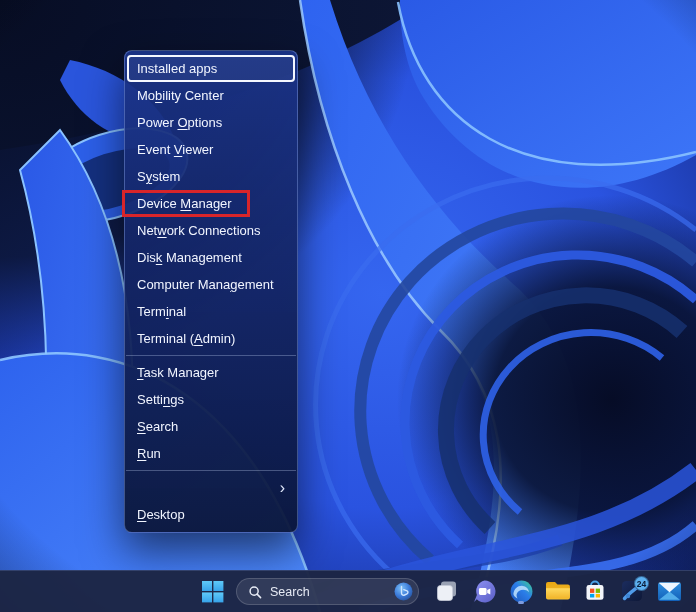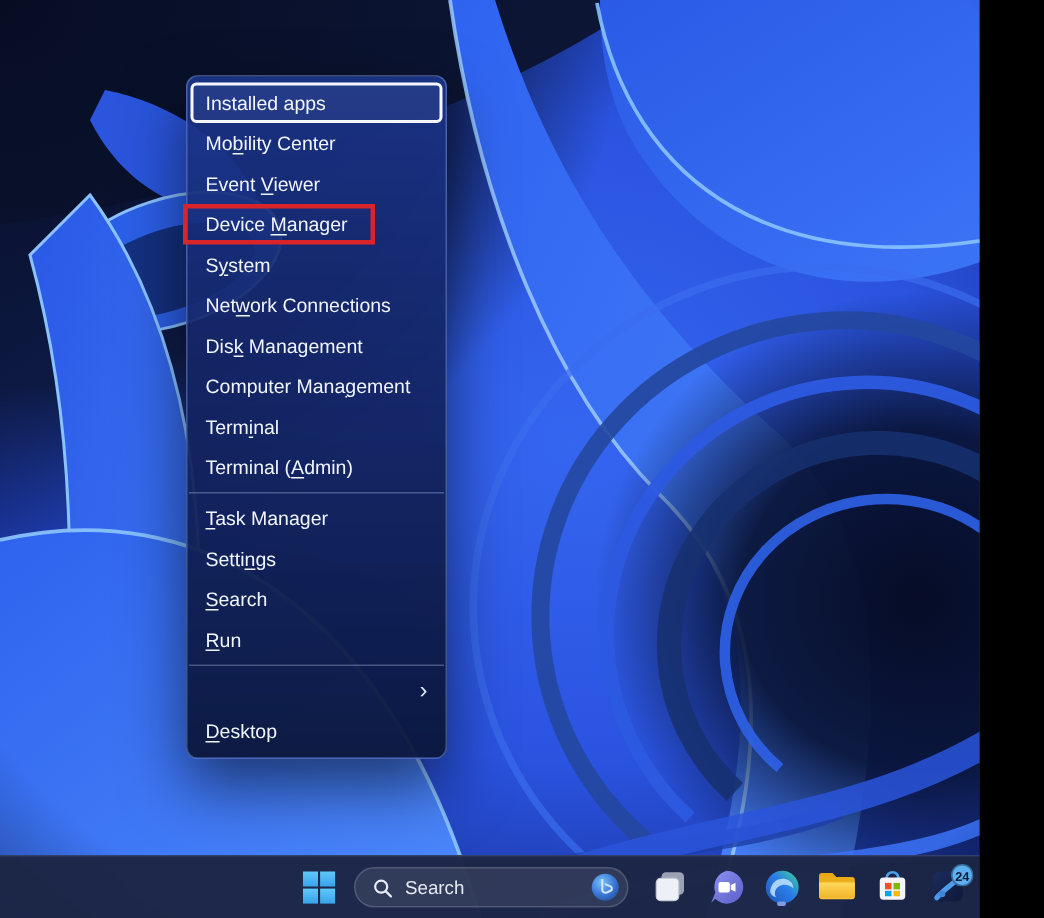--- a/index.html
+++ b/index.html
@@ -1,19 +1,18 @@
 <!DOCTYPE html>
 <html><head>
 <meta charset="utf-8">
 <style>
   html,body { margin:0; padding:0; background:#000; }
   .screen {
-    position:relative; width:636px; height:612px; overflow:hidden;
+    position:relative; width:696px; height:612px; overflow:hidden;
     font-family:"Liberation Sans", sans-serif;
-    padding-left:17px;
     -webkit-font-smoothing:antialiased;
   }
   .wallpaper { position:absolute; inset:0; z-index:0; }
 
   
   .winx-menu {
     position:absolute; left:124px; top:50px; width:174px; z-index:5;
     padding:4px 0;
     background:linear-gradient(180deg, rgba(27,52,138,.93) 0%, rgba(19,36,98,.93) 45%, rgba(10,21,56,.94) 100%);
     border:1px solid rgba(160,190,255,.35);
@@ -144,23 +143,24 @@
 
     <path d="M0,360 C130,330 260,400 320,612 L0,612 Z" fill="url(#gP4)"></path>
     <path d="M0,360 C130,330 260,400 320,612" stroke="#8ec6ff" stroke-width="2.5" fill="none" opacity=".9"></path>
 
     <rect x="0" y="0" width="696" height="612" fill="url(#gVig)"></rect>
   </svg>
 
   <div class="winx-menu" id="winx-menu">
       <div class="menu-item focused"><span>Installed apps</span></div>
       <div class="menu-item"><span>Mo<span class="ul">b</span>ility Center</span></div>
+      <div class="menu-item"><span>Power <span class="ul">O</span>ptions</span></div>
       <div class="menu-item"><span>Event <span class="ul">V</span>iewer</span></div>
+      <div class="menu-item"><span>S<span class="ul">y</span>stem</span></div>
       <div class="menu-item"><span>Device <span class="ul">M</span>anager</span><div class="annotation-box" style="border-color: rgb(217, 37, 42);"></div></div>
-      <div class="menu-item"><span>S<span class="ul">y</span>stem</span></div>
       <div class="menu-item"><span>Net<span class="ul">w</span>ork Connections</span></div>
       <div class="menu-item"><span>Dis<span class="ul">k</span> Management</span></div>
       <div class="menu-item"><span>Computer Mana<span class="ul">g</span>ement</span></div>
       <div class="menu-item"><span>Term<span class="ul">i</span>nal</span></div>
       <div class="menu-item"><span>Terminal (<span class="ul">A</span>dmin)</span></div>
       <div class="menu-separator"></div>
       <div class="menu-item"><span><span class="ul">T</span>ask Manager</span></div>
       <div class="menu-item"><span>Setti<span class="ul">n</span>gs</span></div>
       <div class="menu-item"><span><span class="ul">S</span>earch</span></div>
       <div class="menu-item"><span><span class="ul">R</span>un</span></div>

